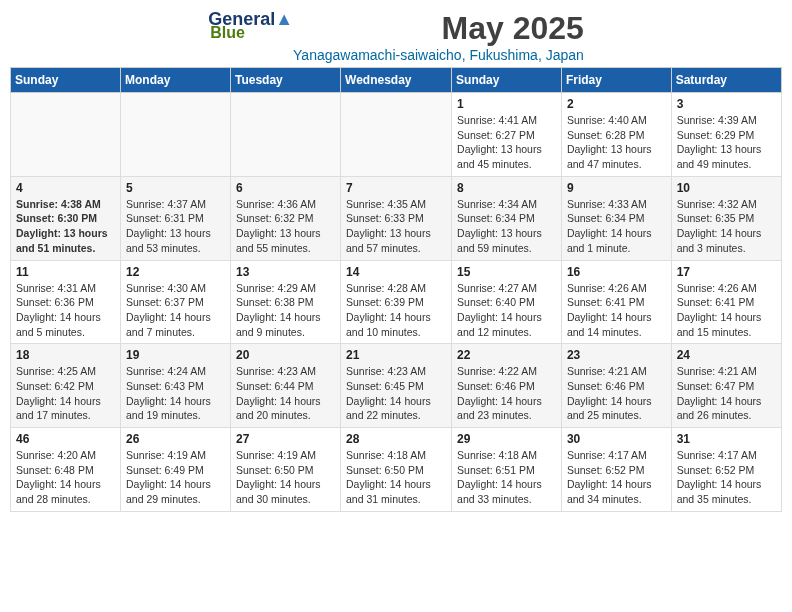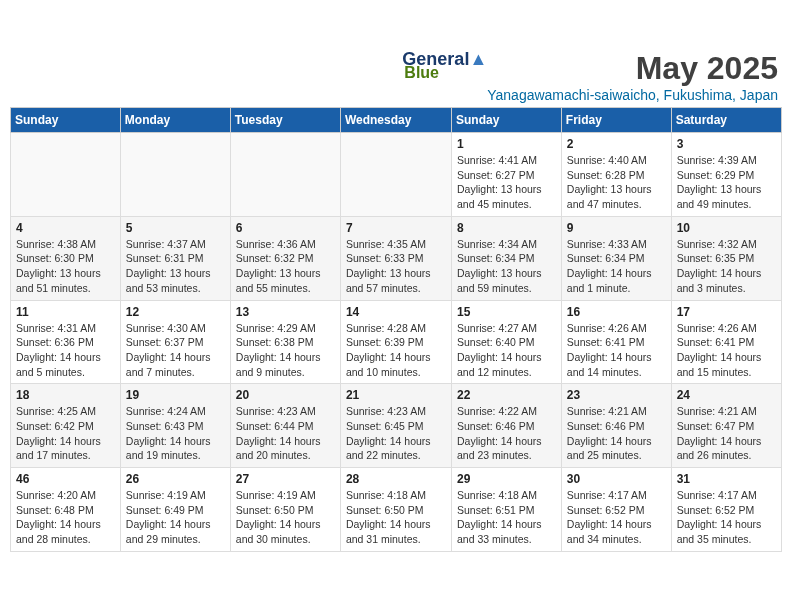--- a/index.html
+++ b/index.html
@@ -5,25 +5,24 @@
     * { box-sizing: border-box; margin: 0; padding: 0; }
     body {
       font-family: Arial, sans-serif;
       background: #fff;
       width: 792px;
       min-height: 612px;
       padding: 10px;
     }
     .header {
       display: flex;
-      justify-content: flex-end;
+      justify-content: center;
       align-items: flex-start;
       margin-bottom: 4px;
       padding: 0 4px;
-      margin-top: 40px;
     }
     .logo {
       display: flex;
       flex-direction: column;
       align-items: flex-start;
     }
     .logo-text {
       font-size: 18px;
       font-weight: bold;
       color: #1a3a6b;
@@ -137,21 +136,21 @@
           <div class="day-num">3</div>
           <div class="day-info" style="white-space: pre-line;">Sunrise: 4:39 AM
 Sunset: 6:29 PM
 Daylight: 13 hours
 and 49 minutes.</div>
         </td>
       </tr>
       <tr>
         <td>
           <div class="day-num">4</div>
-          <div class="day-info" style="white-space: pre-line;">Sunrise: 4:38 AM
+          <div class="day-info" style="white-space: pre-line; font-weight: bold;">Sunrise: 4:38 AM
 Sunset: 6:30 PM
 Daylight: 13 hours
 and 51 minutes.</div>
         </td>
         <td>
           <div class="day-num">5</div>
           <div class="day-info" style="white-space: pre-line;">Sunrise: 4:37 AM
 Sunset: 6:31 PM
 Daylight: 13 hours
 and 53 minutes.</div>

